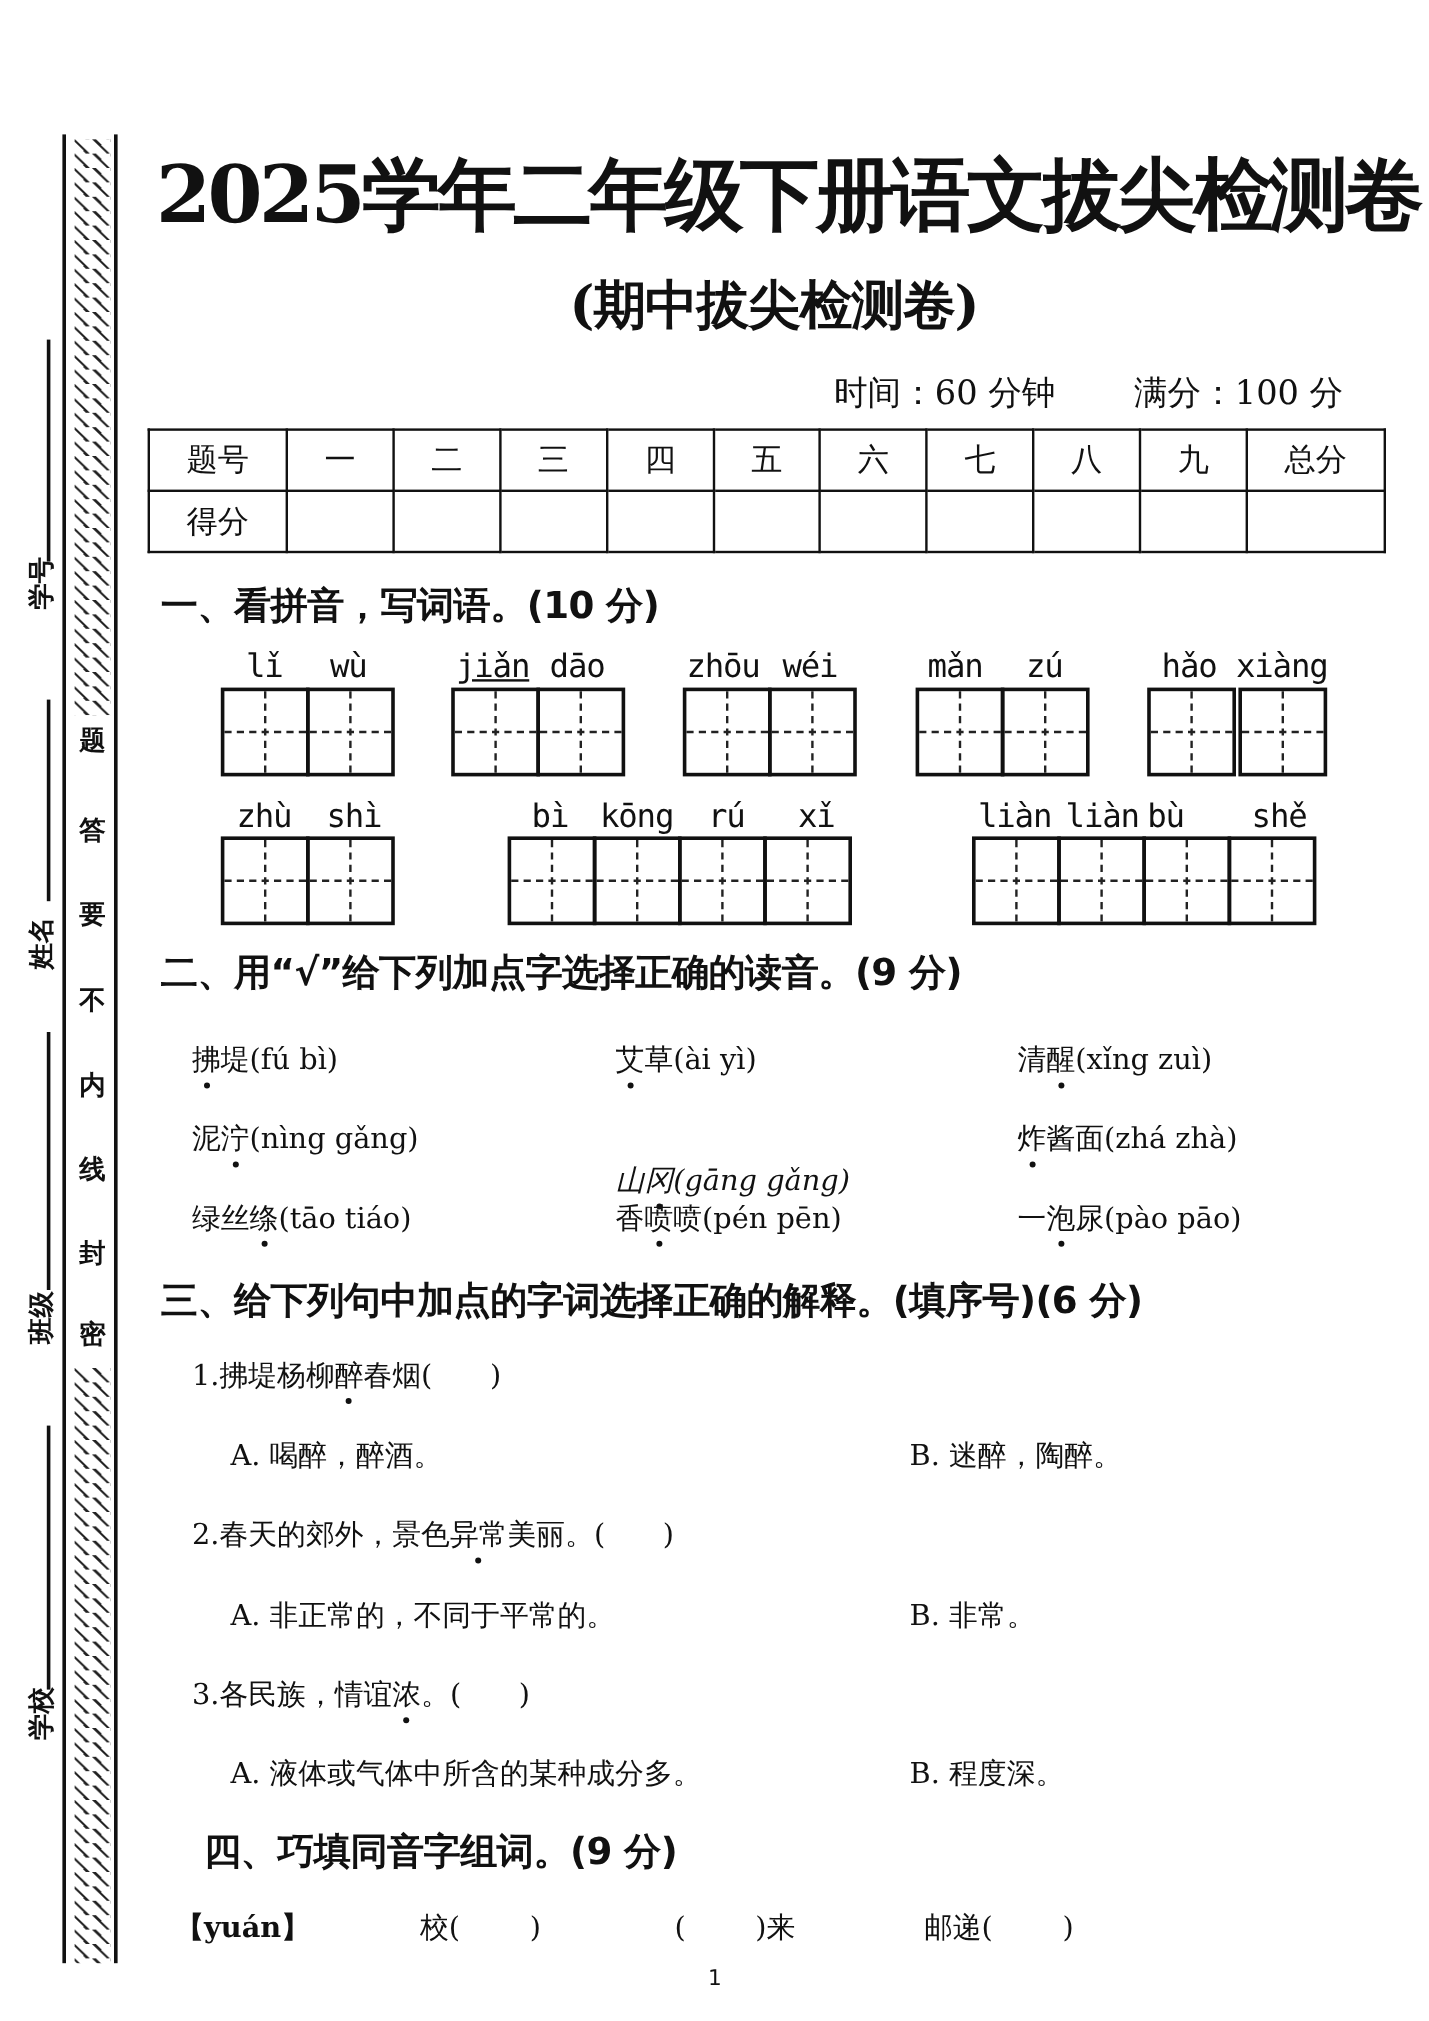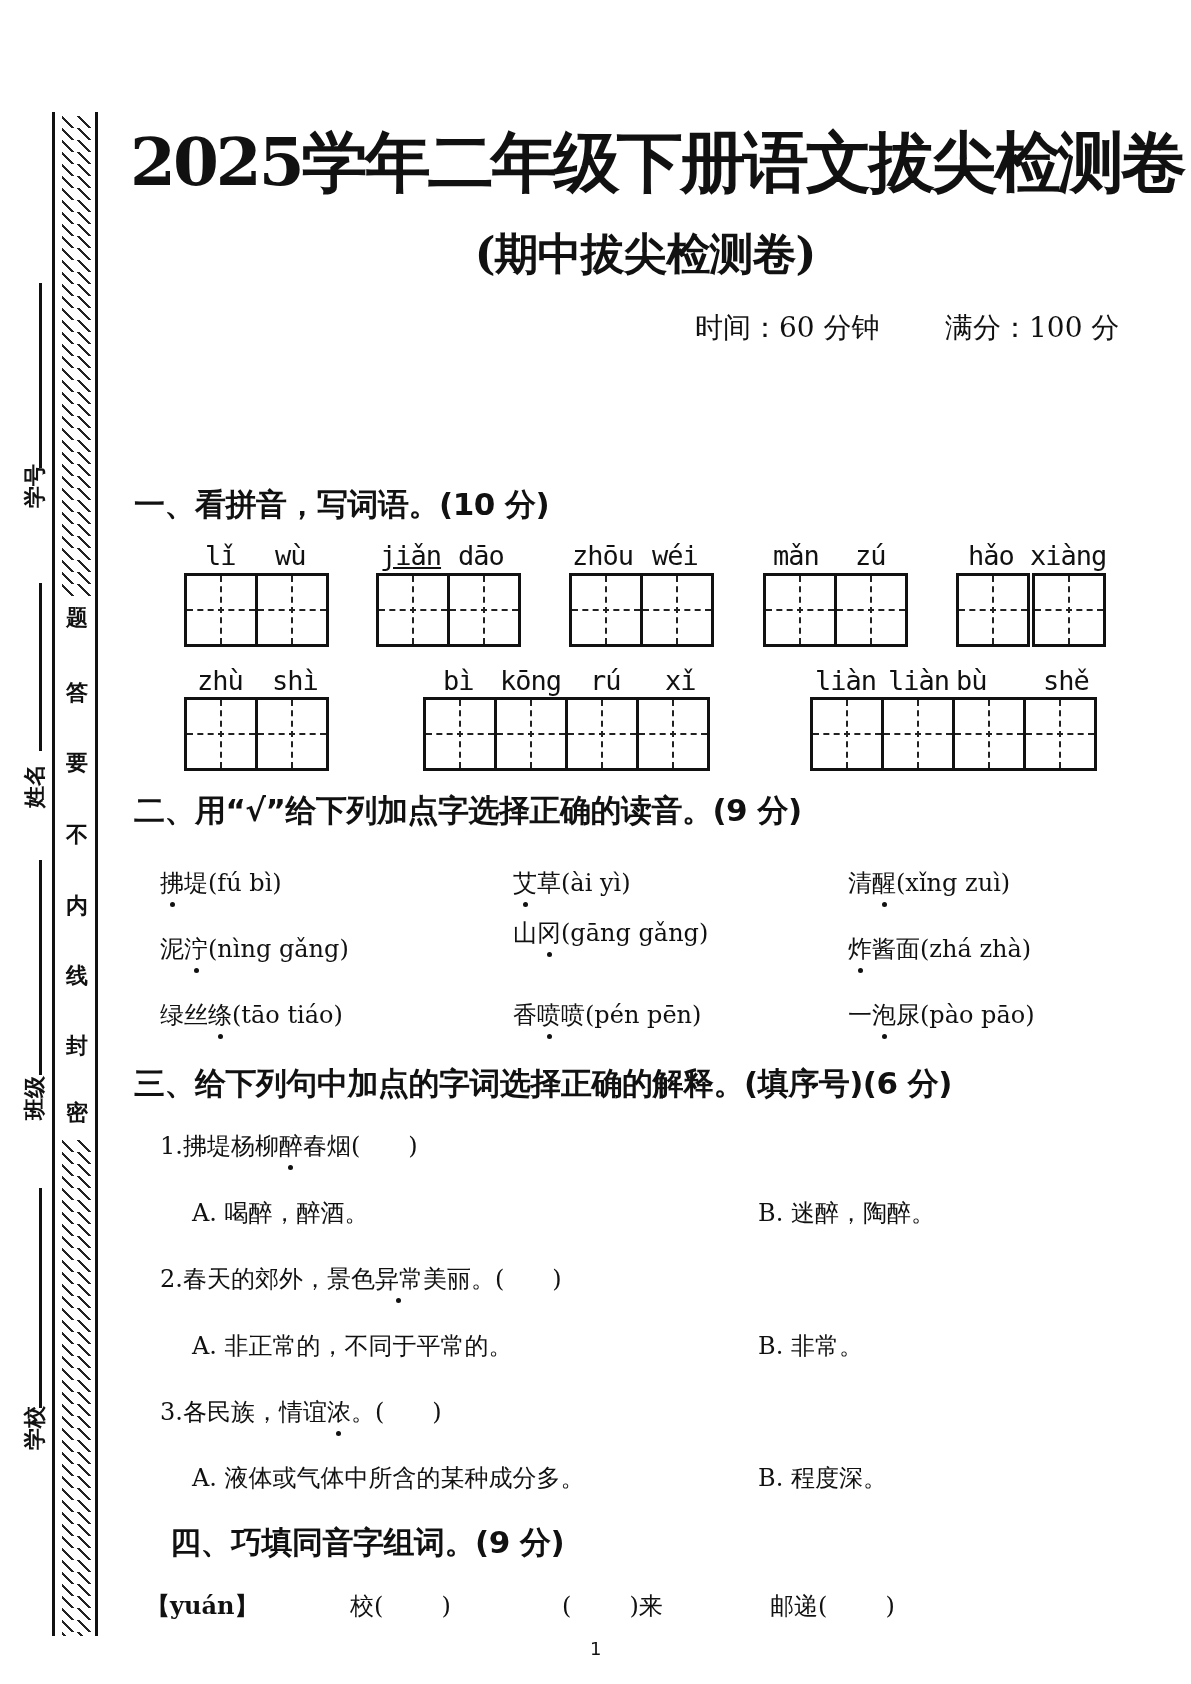--- a/index.html
+++ b/index.html
@@ -78,20 +78,46 @@
 <div class="field-line" style="top:1188px; height:220px;"></div>
 <div class="field-label" style="top:1420px;">学校</div>
 
 <div class="abs title">2025学年二年级下册语文拔尖检测卷</div>
 <div class="abs subtitle">(期中拔尖检测卷)</div>
 <div class="abs meta" style="left:695px;">时间：60 分钟</div>
 <div class="abs meta" style="left:945px;">满分：100 分</div>
 
 <table class="score">
   <tbody>
+      <tr>
+    <td class="first">题号</td>
+    <td>一</td>
+    <td>二</td>
+    <td>三</td>
+    <td>四</td>
+    <td>五</td>
+    <td>六</td>
+    <td>七</td>
+    <td>八</td>
+    <td>九</td>
+    <td style="width:115px;">总分</td>
+  </tr>
+  <tr>
+    <td class="first">得分</td>
+    <td></td>
+    <td></td>
+    <td></td>
+    <td></td>
+    <td></td>
+    <td></td>
+    <td></td>
+    <td></td>
+    <td></td>
+    <td></td>
+  </tr>
 </tbody>
   </table>
 
 <div class="abs sec" style="top:484px;">一、看拼音，写词语。(10 分)</div>
 
 <div class="py" style="left:205px; top:540px;">lǐ</div>
 <div class="py" style="left:275px; top:540px;">wù</div>
 <div class="py" style="left:380px; top:540px;text-decoration:underline;">jiǎn</div>
 <div class="py" style="left:458px; top:540px;">dāo</div>
 <div class="py" style="left:572px; top:540px;">zhōu</div>
@@ -158,21 +184,21 @@
 <div class="abs item" style="left:513px; top:867px;">
   <span></span><span class="dot">艾</span><span>草</span><span>(ài   yì)</span>
 </div>
 <div class="abs item" style="left:848px; top:867px;">
   <span>清</span><span class="dot">醒</span><span></span><span>(xǐng   zuì)</span>
 </div>
 
 <div class="abs item" style="left:160px; top:933px;">
   <span>泥</span><span class="dot">泞</span><span></span><span>(nìng   gǎng)</span>
 </div>
-<div class="abs item" style="left:513px; top:917px;">
+<div class="abs item" style="left:513px; top:968px;font-style:italic;">
   <span>山</span><span class="dot">冈</span><span></span><span>(gāng   gǎng)</span>
 </div>
 <div class="abs item" style="left:848px; top:933px;">
   <span></span><span class="dot">炸</span><span>酱面</span><span>(zhá   zhà)</span>
 </div>
 
 <div class="abs item" style="left:160px; top:999px;">
   <span>绿丝</span><span class="dot">绦</span><span></span><span>(tāo   tiáo)</span>
 </div>
 <div class="abs item" style="left:513px; top:999px;">

